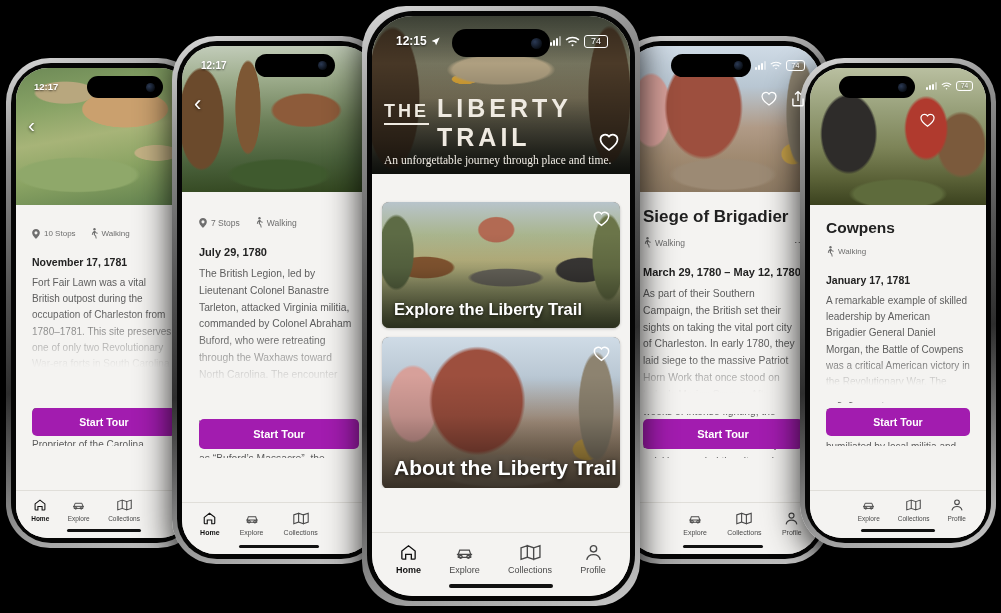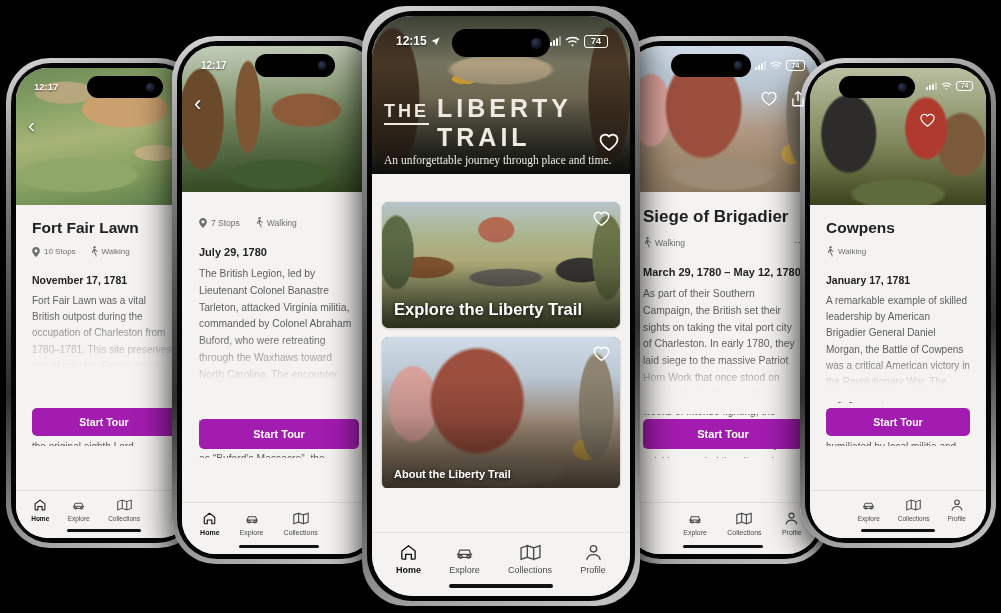--- a/index.html
+++ b/index.html
@@ -48,21 +48,21 @@
     display:flex; align-items:center; justify-content:space-between;
     color:#fff; font-weight:700;
     text-shadow:0 1px 2px rgba(0,0,0,.6);
   }
   .sb-right { display:flex; align-items:center; gap:4px; }
   .bars { display:flex; align-items:flex-end; gap:1px; }
   .bars i { display:block; width:2px; background:#fff; border-radius:1px; }
   .batt {
     border:1px solid #fff; border-radius:3px;
     display:flex;align-items:center;justify-content:center;
-    font-weight:700; line-height:1;
+    font-weight:400; line-height:1;
   }
 
   
   .hero { position:relative; width:100%; flex:none; overflow:hidden; }
   .hero .art { position:absolute; inset:0; }
   .hero-ov { position:absolute; inset:0; }
   .back-chev {
     position:absolute; z-index:35; color:#fff; line-height:1;
     text-shadow:0 1px 3px rgba(0,0,0,.7); font-weight:300;
   }
@@ -188,21 +188,20 @@
       <div class="dyn-island" style="width:76px;height:22px; left:62%;">
             <span class="cam"></span>
           </div>
 
       <div class="hero" style="height:137px;">
         <div class="art art-fortlawn"></div>
         <div class="back-chev" style="left:12px; top:46px; font-size:21px;">‹</div>
       </div>
 
       <div class="sheet" style="padding:14px 16px 0;">
-        <div class="sheet-title" style="font-size:15.5px;">Fort Fair Lawn</div>
         <div class="meta-row" style="gap:14px; font-size:8px; margin-top:9px;">
           <span class="meta-item">
             <svg width="8" height="10" viewBox="0 0 10 13">
               <path d="M5 0C2.3 0 0 2.2 0 5c0 3.6 5 8 5 8s5-4.4 5-8c0-2.8-2.3-5-5-5zm0 7a2 2 0 110-4 2 2 0 010 4z" fill="#6e6e6e"></path>
             </svg>
             <span>10 Stops</span>
           </span>
           <span class="meta-item">
             <svg width="8" height="11" viewBox="0 0 10 14">
               <circle cx="5.6" cy="1.6" r="1.5" fill="#6e6e6e"></circle>
@@ -549,21 +548,21 @@
           <div class="art art-cannon"></div>
           <div class="card-grad"></div>
           <div class="card-title" style="font-size:16.5px;">Explore the Liberty Trail</div>
           <svg class="heart" width="19" height="17" viewBox="0 0 22 20" fill="none" stroke="#fff" stroke-width="1.7">
             <path d="M11 18S2.5 12.6 2.5 7.2A4.7 4.7 0 0111 4.6a4.7 4.7 0 018.5 2.6C19.5 12.6 11 18 11 18z"></path>
           </svg>
         </div>
         <div class="card" style="height:152px;">
           <div class="art art-town"></div>
           <div class="card-grad"></div>
-          <div class="card-title" style="font-size:11px;">About the Liberty Trail</div>
+          <div class="card-title" style="font-size:21px;">About the Liberty Trail</div>
           <svg class="heart" width="19" height="17" viewBox="0 0 22 20" fill="none" stroke="#fff" stroke-width="1.7">
             <path d="M11 18S2.5 12.6 2.5 7.2A4.7 4.7 0 0111 4.6a4.7 4.7 0 018.5 2.6C19.5 12.6 11 18 11 18z"></path>
           </svg>
         </div>
         <div class="card" style="height:70px;">
           <div class="art art-portrait"></div>
           <svg class="heart" width="19" height="17" viewBox="0 0 22 20" fill="none" stroke="#fff" stroke-width="1.7">
             <path d="M11 18S2.5 12.6 2.5 7.2A4.7 4.7 0 0111 4.6a4.7 4.7 0 018.5 2.6C19.5 12.6 11 18 11 18z"></path>
           </svg>
         </div>

